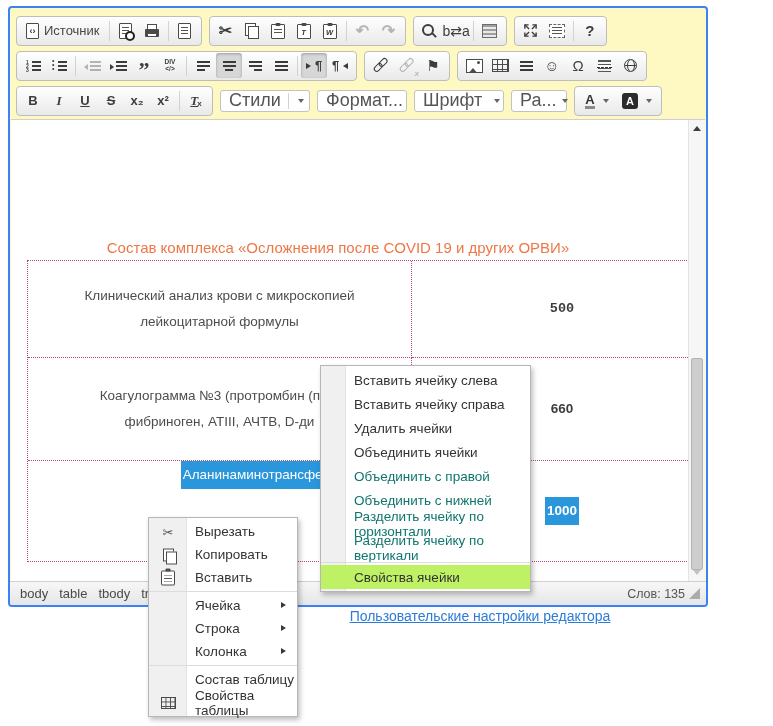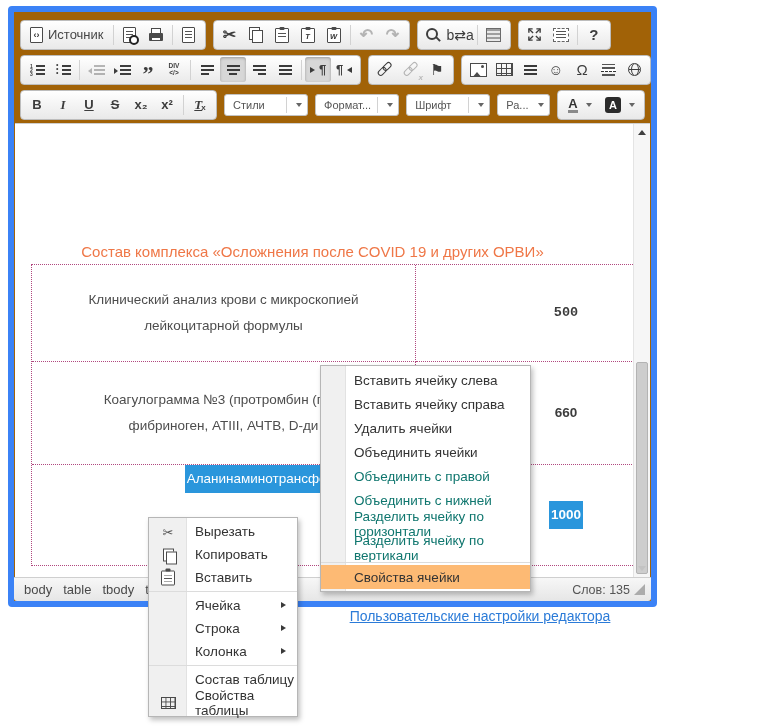--- a/index.html
+++ b/index.html
@@ -1,18 +1,18 @@
 <!DOCTYPE html>
 <html><head>
 <meta charset="utf-8">
 <style>
   html,body{margin:0;padding:0}
   body{width:773px;height:726px;background:#fff;font-family:"Liberation Sans",sans-serif;position:relative;overflow:hidden}
   
-  .editor{position:absolute;left:8px;top:6px;width:649px;height:601px;border:6px solid #3b82f6;border-radius:4px;background:#a16207;box-sizing:border-box}
+  .editor{position:absolute;left:8px;top:6px;width:700px;height:601px;border:2px solid #3b82f6;border-radius:4px;background:#fef9c3;box-sizing:border-box}
   .toolbar{height:110px;box-sizing:border-box;padding:5px 6px 0 6px}
   .trow{display:flex;align-items:center;gap:7px;height:35px}
   .grp{display:flex;align-items:center;background:linear-gradient(#ffffff,#e9e9e9);border:1px solid #bdbdbd;border-radius:4px;padding:1px 3px;height:30px;box-sizing:border-box}
   .b{display:flex;align-items:center;justify-content:center;min-width:26px;height:25px;border-radius:3px;cursor:pointer;color:#3d3d3d;position:relative}
   .b.wide{padding:0 6px;gap:5px}
   .b.on{background:#d7d7d7;box-shadow:inset 0 1px 3px rgba(0,0,0,.28)}
   .b.dis{opacity:.35}
   .blbl{font-size:13px;color:#474747}
   .vsep{width:1px;height:20px;background:#d2d2d2;margin:0 3px}
   .g{line-height:1}
@@ -67,21 +67,21 @@
   .ic-pgbrk::after{content:"";position:absolute;left:-1px;right:-1px;top:5px;height:2.5px;background:#fff;border-bottom:1px dashed #333}
   .ic-globe{width:13px;height:13px;border:1.3px solid #3d3d3d;border-radius:50%;position:relative;overflow:hidden;box-sizing:border-box}
   .ic-globe::before{content:"";position:absolute;left:50%;top:-1px;bottom:-1px;width:6px;margin-left:-3px;border:1.2px solid #3d3d3d;border-radius:50%}
   .ic-globe::after{content:"";position:absolute;left:0;right:0;top:50%;height:1.2px;background:#3d3d3d;margin-top:-0.6px}
   .fmt{font-size:13px;font-weight:bold;color:#3d3d3d}
   .fmt.i{font-style:italic;font-family:"Liberation Serif",serif}
   .fmt.u{text-decoration:underline}
   .fmt.s{text-decoration:line-through}
   .rfx{font-size:8px;font-weight:bold;margin:6px 0 0 -1px}
   .combo{display:flex;align-items:center;height:22px;background:#fff;border:1px solid #c2c2c2;border-radius:3px;padding:0 5px 0 8px;box-sizing:border-box;cursor:pointer}
-  .combo .clbl{font-size:11px;color:#555;flex:1}
+  .combo .clbl{font-size:18px;color:#555;flex:1}
   .carr{width:0;height:0;border:3.5px solid transparent;border-top:4.5px solid #666;margin:4px 0 0 6px}
   .colorA{font-size:13px;font-weight:bold;color:#333;border-bottom:3px solid #8a8a8a;line-height:13px}
   .colorAbg{width:16px;height:16px;background:#2b2b2b;border-radius:3px;color:#fff;font-size:11px;font-weight:bold;display:flex;align-items:center;justify-content:center}
   
   .content{position:absolute;left:1px;right:1px;top:111px;bottom:24px;background:#fff;border-top:1px solid #cfcfcf;overflow:hidden}
   .ct-title{position:absolute;left:0;right:40px;top:119px;text-align:center;font-size:15px}
   .ck-table{position:absolute;left:16px;top:140px;width:686px;height:302px;display:grid;grid-template-columns:384px 1fr;grid-template-rows:97px 103px 1fr;box-sizing:border-box}
   .td{display:flex;align-items:center;justify-content:center;flex-direction:column;text-align:center;font-size:13.5px;color:#4d4d4d;line-height:26px;box-sizing:border-box;padding:0 10px}
   .td.c1{border-right-width:1px;border-right-style:dotted}
   .td.rb{border-bottom-width:1px;border-bottom-style:dotted}
@@ -106,21 +106,21 @@
   
   .menu{position:absolute;background:#fff;border:1px solid #b6b6b6;box-shadow:2px 3px 5px rgba(0,0,0,.25);padding:2px 0;box-sizing:border-box}
   .menu::before{content:"";position:absolute;top:0;bottom:0;left:0;background:#f0f0f0;border-right:1px solid #e2e2e2}
   .ctx{left:148px;top:517px;width:150px;z-index:41}
   .ctx::before{width:37px}
   .sub{left:320px;top:365px;width:211px;z-index:40}
   .sub::before{width:24px}
   .mi{position:relative;height:23px;display:flex;align-items:center;font-size:13.5px;color:#333;cursor:pointer;z-index:1;padding-left:46px;box-sizing:border-box}
   .sub .mi{height:24px;padding-left:33px}
   .mi.dis{color:#0f766e;cursor:default}
-  .mi.hov{background:#fdba74}
+  .mi.hov{background:#bef264}
   .msep{height:1px;background:#dcdcdc;margin:2px 0;position:relative;z-index:1}
   .mic{position:absolute;left:9px;top:50%;transform:translateY(-50%);width:20px;display:flex;align-items:center;justify-content:center;color:#555}
   .marr{position:absolute;right:8px;top:50%;margin-top:-3.5px;width:0;height:0;border:3.5px solid transparent;border-left:5px solid #3a3a3a}
   .mic .ic-copy{margin:0}
   .mic .ic-clip{margin-top:0}
   .mic .ic-table{width:13px;height:10px;background-size:4.5px 4.5px}
 </style>
 </head>
 <body>
 

